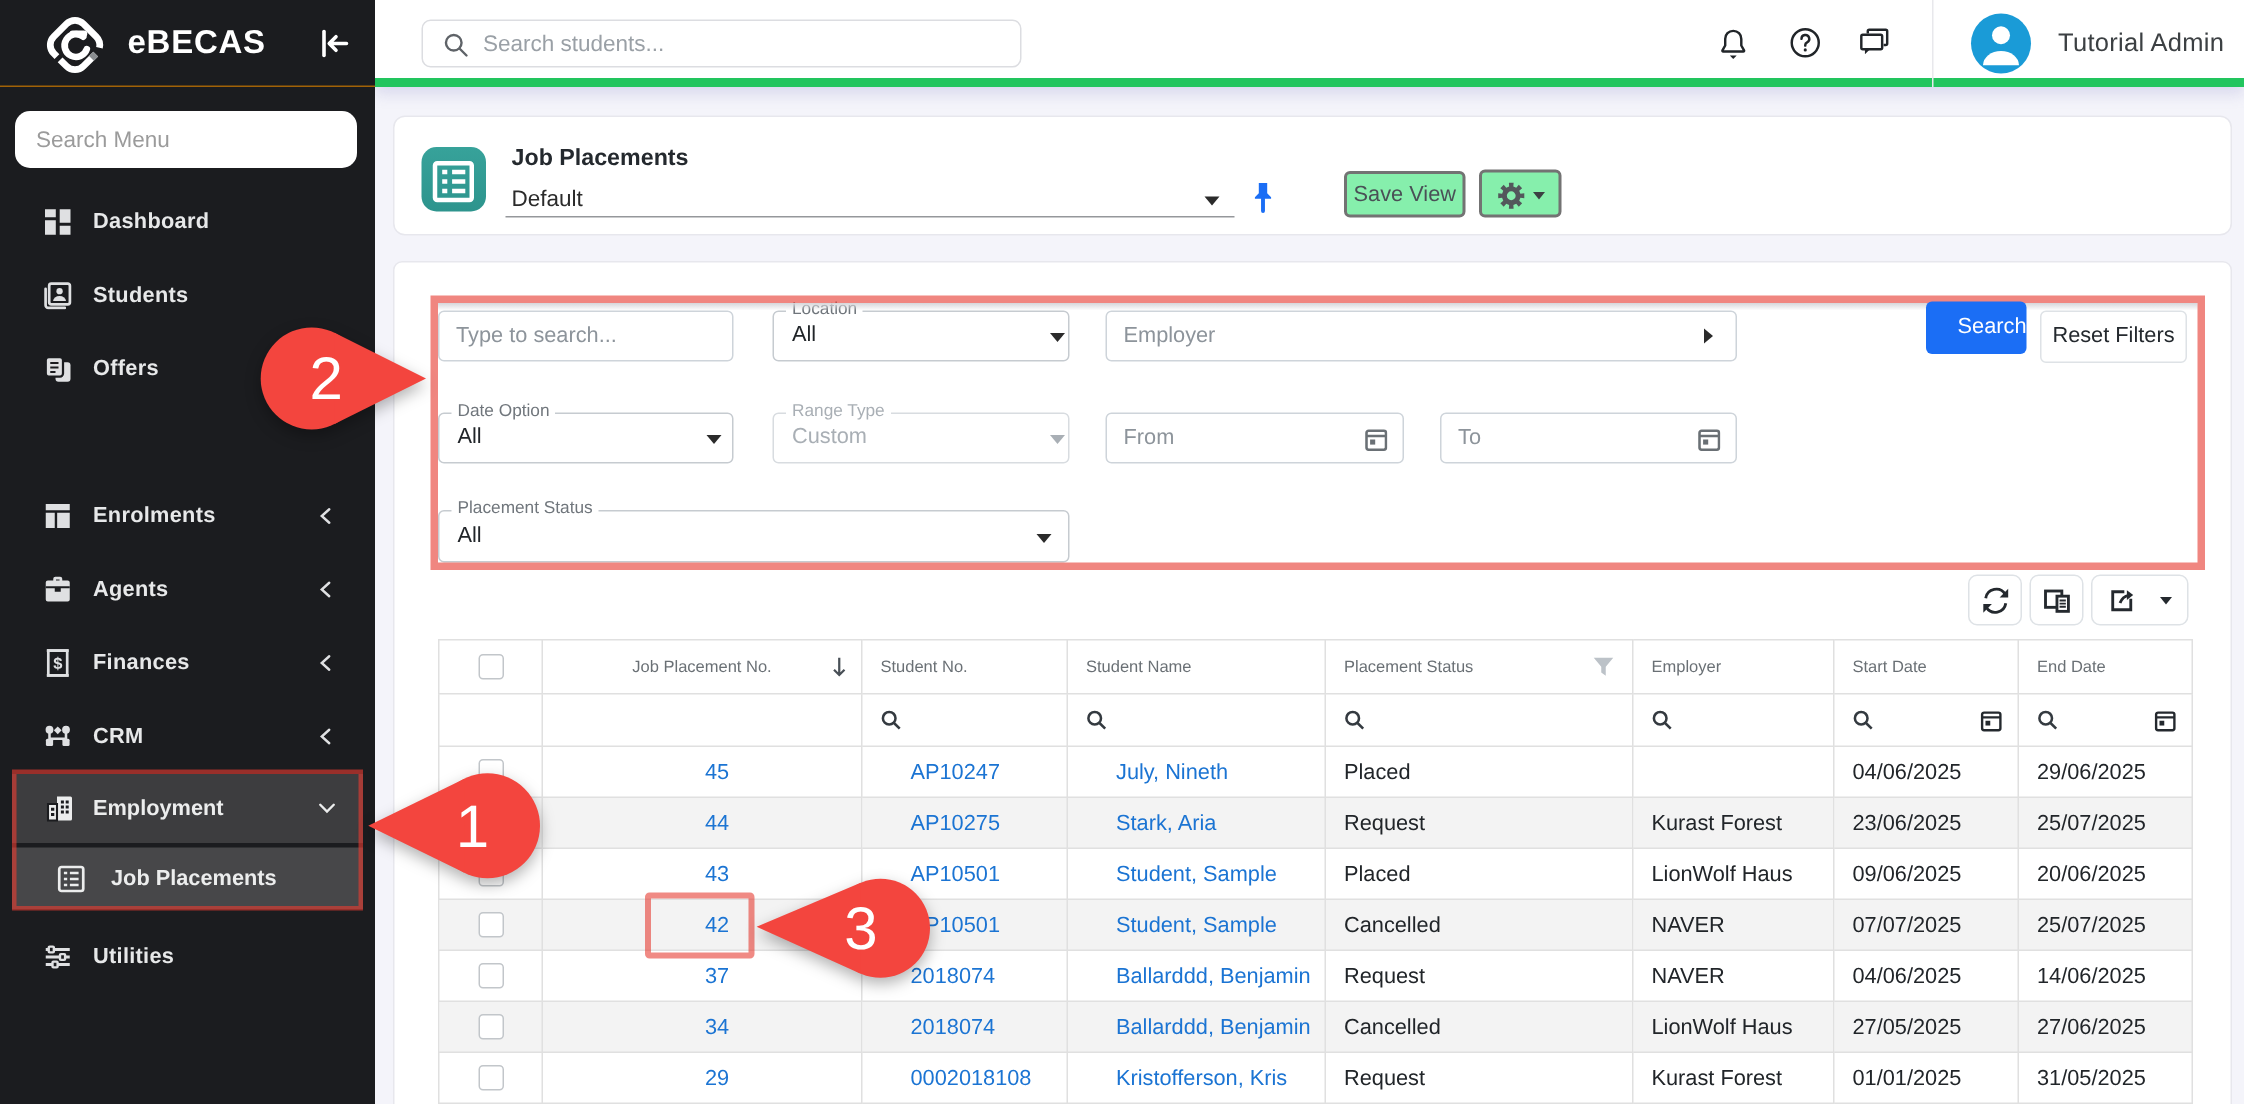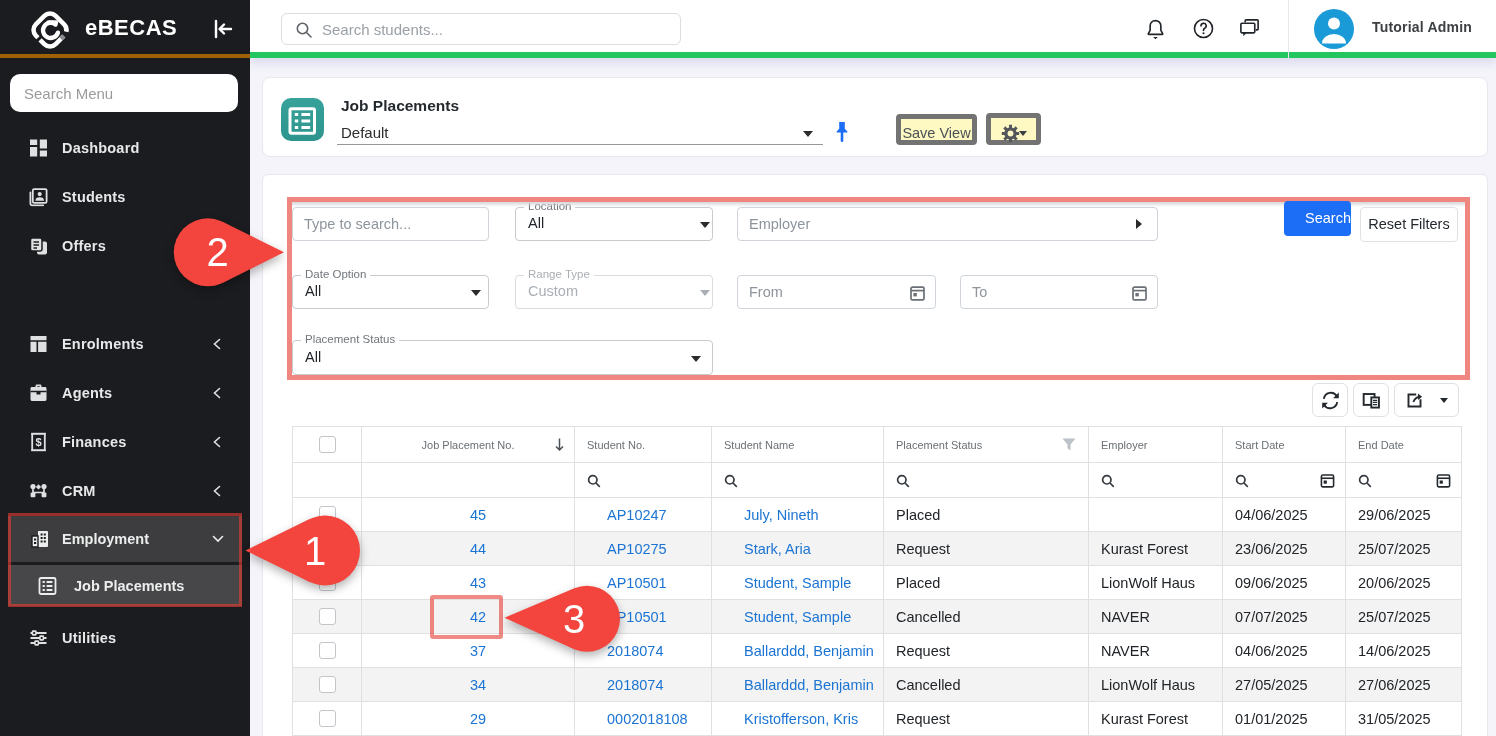--- a/index.html
+++ b/index.html
@@ -1,20 +1,20 @@
 <!DOCTYPE html>
 <html><head>
 <meta charset="utf-8">
 <style>
 * { margin:0; padding:0; box-sizing:border-box; }
 html,body { width:1496px; height:736px; overflow:hidden; font-family:"Liberation Sans", sans-serif; background:#f4f4fa; }
 
 
 #sidebar { position:absolute; left:0; top:0; width:250px; height:736px; background:#1b1c1f; z-index:5; }
-#logobar { position:absolute; left:0; top:0; width:250px; height:58px; border-bottom:4px solid #a16207;text-align:right; }
+#logobar { position:absolute; left:0; top:0; width:250px; height:58px; border-bottom:1px solid #a16207;text-align:right; }
 #logoicon { position:absolute; left:29px; top:9px; }
 #brand { position:absolute; left:85px; top:15px; color:#fff; font-size:22px; font-weight:700; letter-spacing:0.5px; }
 #collapse { position:absolute; left:211px; top:17px; }
 #menusearch { position:absolute; left:10px; top:74px; width:228px; height:38px; background:#fff; border-radius:10px; border:none; padding:0 14px; font-size:15px; color:#333; font-family:"Liberation Sans",sans-serif; }
 #menusearch::placeholder { color:#9b9b9b; }
 .mitem { position:absolute; left:0; width:250px; height:49px; }
 .mitem .ic { position:absolute; left:29px; top:50%; transform:translateY(-50%); width:19px; height:19px; }
 .mitem .lbl { position:absolute; left:62px; top:50%; transform:translateY(-50%); color:#e7e8e9; font-size:14.5px; font-weight:600; letter-spacing:0.2px; }
 .mitem .chev { position:absolute; left:211px; top:50%; transform:translateY(-50%); }
 #empgroup { position:absolute; left:8px; top:513px; width:234px; height:94px; border:3px solid rgba(230,60,50,0.62); z-index:6; }
@@ -27,31 +27,31 @@
 #jpitem .lbl { position:absolute; left:66px; top:50%; transform:translateY(-50%); color:#eceded; font-size:14.5px; font-weight:600; }
 
 
 #topbar { position:absolute; left:250px; top:0; width:1246px; height:58px; background:#fff; border-bottom:6px solid #22c55e; box-shadow:0 5px 9px rgba(150,150,210,0.28); }
 #topsearch { position:absolute; left:31px; top:13px; width:400px; height:32px; border:1px solid #dcdde1; border-radius:6px; background:#fff; }
 #topsearch svg { position:absolute; left:13px; top:7px; }
 #topsearch span { position:absolute; left:40px; top:7px; font-size:15px; color:#9aa0a6; }
 .topicon { position:absolute; top:17px; }
 #topdivider { position:absolute; left:1038px; top:0; width:1px; height:58px; background:#e8e8ec; }
 #avatar { position:absolute; left:1064px; top:9px; width:40px; height:40px; border-radius:50%; background:#1a9bd7; overflow:hidden; }
-#uname { position:absolute; left:1122px; top:19px; font-size:14px; color:#3c4043; font-weight:700; letter-spacing:0.2px;text-align:center; }
+#uname { position:absolute; left:1122px; top:19px; font-size:17px; color:#3c4043; font-weight:400; letter-spacing:0.2px;text-align:center; }
 
 
 #hcard { position:absolute; left:262px; top:77px; width:1226px; height:80px; background:#fff; border:1px solid #e7e7ed; border-radius:8px; }
 #hicon { position:absolute; left:18px; top:20px; width:43px; height:43px; border-radius:10px; background:linear-gradient(180deg,#37a29a,#2d948d); }
 #htitle { position:absolute; left:78px; top:19px; font-size:15.5px; font-weight:700; color:#24292e; }
 #hdefault { position:absolute; left:74px; top:42px; width:486px; height:25px; border-bottom:1px solid #95979b; }
 #hdefault span { position:absolute; left:4px; top:4px; font-size:15px; color:#2b2b2b; }
 #hcaret { position:absolute; right:10px; top:11px; width:0; height:0; border-left:5px solid transparent; border-right:5px solid transparent; border-top:6px solid #2b2b2b; }
 #hpin { position:absolute; left:572px; top:43px; }
-.btn { position:absolute; background:#fef9c3; border:5px solid #737373; border-radius:4px; font-size:14.5px; color:#4a5056; text-align:center; font-family:"Liberation Sans",sans-serif; }
+.btn { position:absolute; background:#86efac; border:2px solid #737373; border-radius:4px; font-size:14.5px; color:#4a5056; text-align:center; font-family:"Liberation Sans",sans-serif; }
 #savebtn { left:633px; top:36px; width:81px; height:31px; line-height:29px; }
 #gearbtn { left:723px; top:35px; width:55px; height:32px; }
 
 
 #mcard { position:absolute; left:262px; top:174px; width:1226px; height:600px; background:#fff; border:1px solid #e7e7ed; border-radius:6px; }
 #redfilter { position:absolute; left:287px; top:197px; width:1183px; height:183px; border:5px solid rgba(230,60,50,0.62); z-index:4; }
 
 .inp { position:absolute; height:34px; border:1px solid #ced4da; border-radius:4px; background:#fff; }
 .inp .ph { position:absolute; left:11px; top:8px; font-size:14.5px; color:#8d949b; }
 .fset { position:absolute; height:34px; border:1px solid #c6cbd0; border-radius:4px; background:#fff; }

